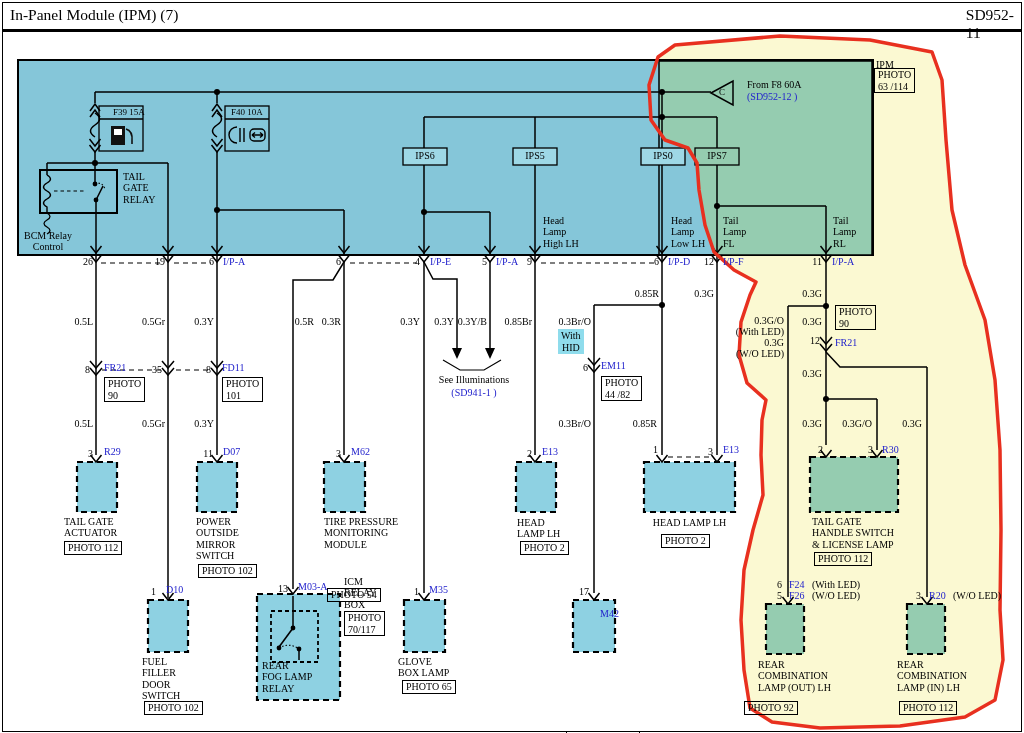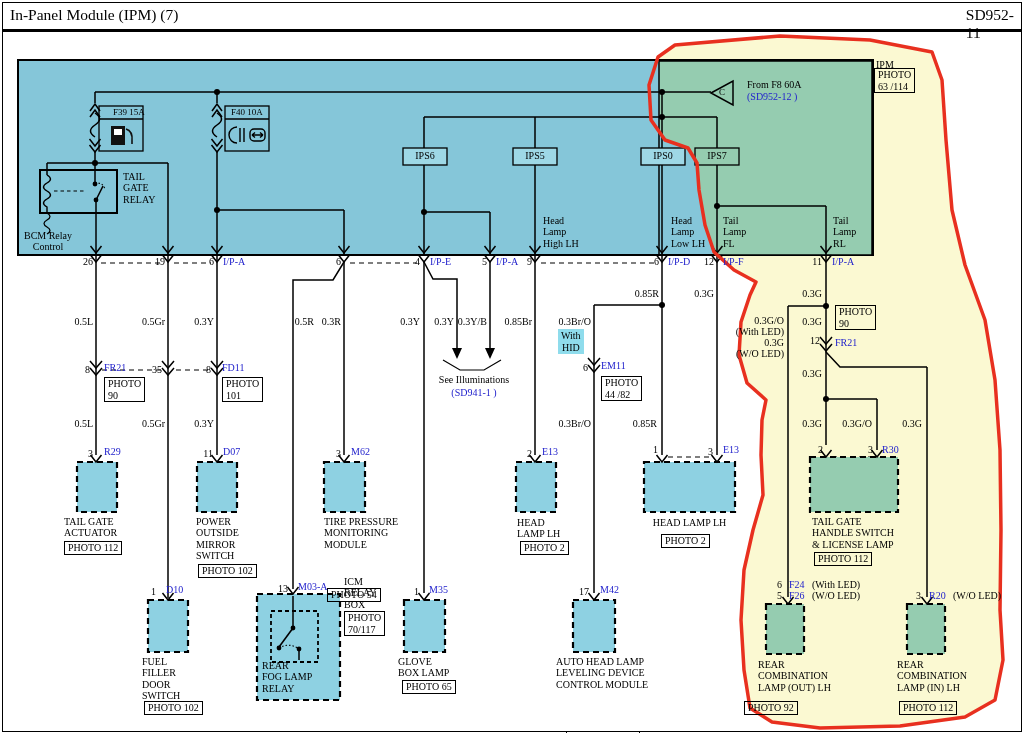--- a/index.html
+++ b/index.html
@@ -398,24 +398,21 @@
   <div class="pb" style="left:344px;top:611px;">PHOTO
 70/117</div>
 
   <div class="lbl r" style="left:419px;top:586px;">1</div>
   <div class="lbl b" style="left:429px;top:584px;">M35</div>
   <div class="lbl" style="left:398px;top:656px;">GLOVE
 BOX LAMP</div>
   <div class="pb" style="left:402px;top:680px;">PHOTO 65</div>
 
   <div class="lbl r" style="left:589px;top:586px;">17</div>
-  <div class="lbl b" style="left:600px;top:584px;">M42</div>
-  <div class="lbl" style="left:556px;top:656px;">AUTO HEAD LAMP
-LEVELING DEVICE
-CONTROL MODULE</div>
+  <div class="lbl b" style="left:600px;top:608px;">M42</div>
   <div class="pb" style="left:566px;top:695px;margin-top:36px;">PHOTO 70 /115</div>
 
   <div class="lbl r" style="left:782px;top:579px;">6</div>
   <div class="lbl b" style="left:789px;top:579px;">F24</div>
   <div class="lbl" style="left:812px;top:579px;">(With LED)</div>
   <div class="lbl r" style="left:782px;top:590px;">5</div>
   <div class="lbl b" style="left:789px;top:590px;">F26</div>
   <div class="lbl" style="left:812px;top:590px;">(W/O LED)</div>
   <div class="lbl" style="left:758px;top:659px;">REAR
 COMBINATION

